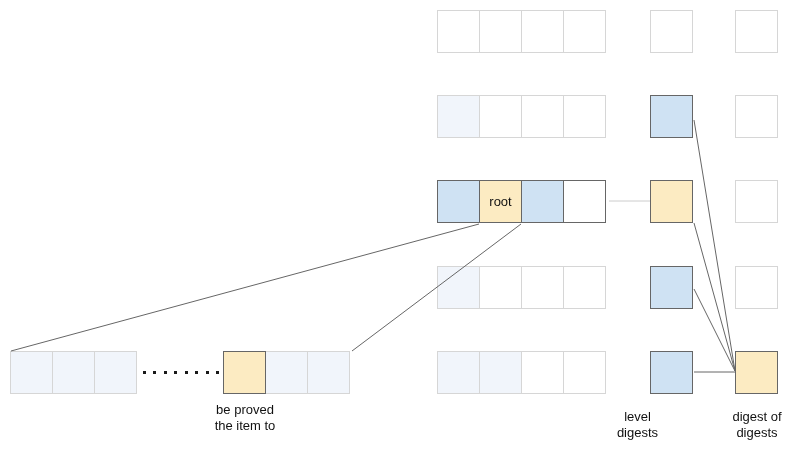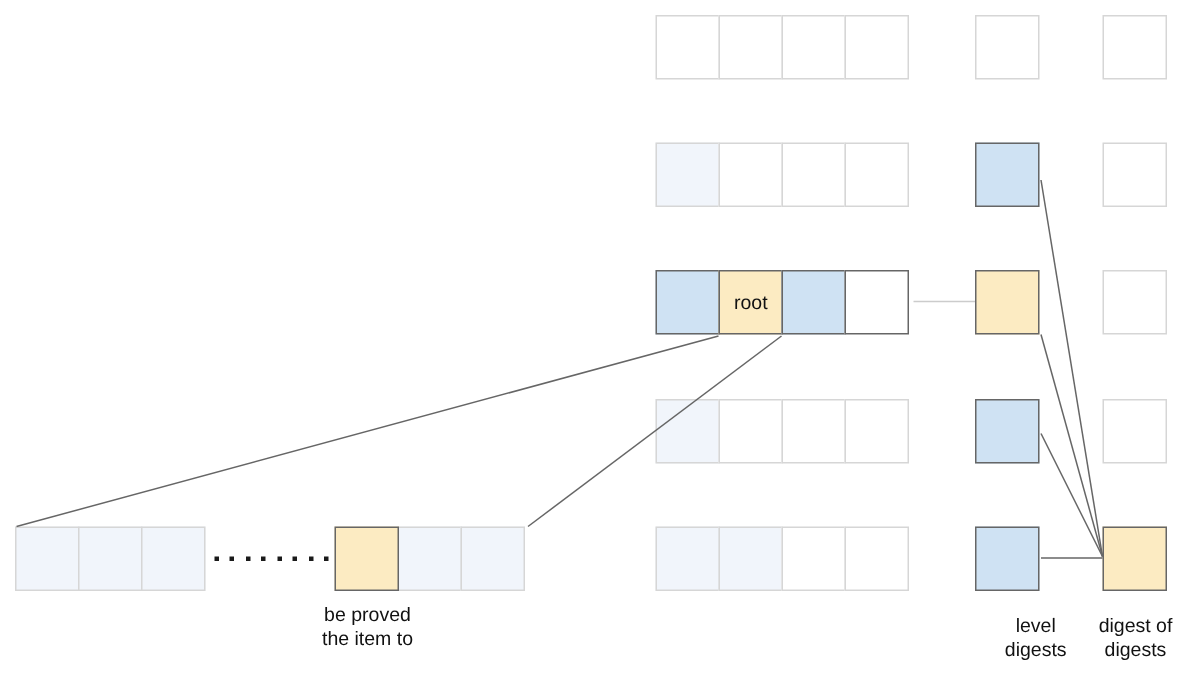--- a/index.html
+++ b/index.html
@@ -129,21 +129,21 @@
       <span class="dot" style="background: rgb(26, 26, 26);"></span>
       <span class="dot" style="background: rgb(26, 26, 26);"></span>
       <span class="dot" style="background: rgb(26, 26, 26);"></span>
     </div>
 
   <div class="diagram-label" style="left:180px; top:402px; width:130px;">
     <div>be proved</div>
     <div>the item to</div>
   </div>
 
-  <div class="diagram-label" style="left:650px; top:409px; width:81px;">
+  <div class="diagram-label" style="left:597px; top:409px; width:81px;">
     <div>level</div>
     <div>digests</div>
   </div>
 
   <div class="diagram-label" style="left:712px; top:409px; width:90px;">
     <div>digest of</div>
     <div>digests</div>
   </div>
 
 </div>

